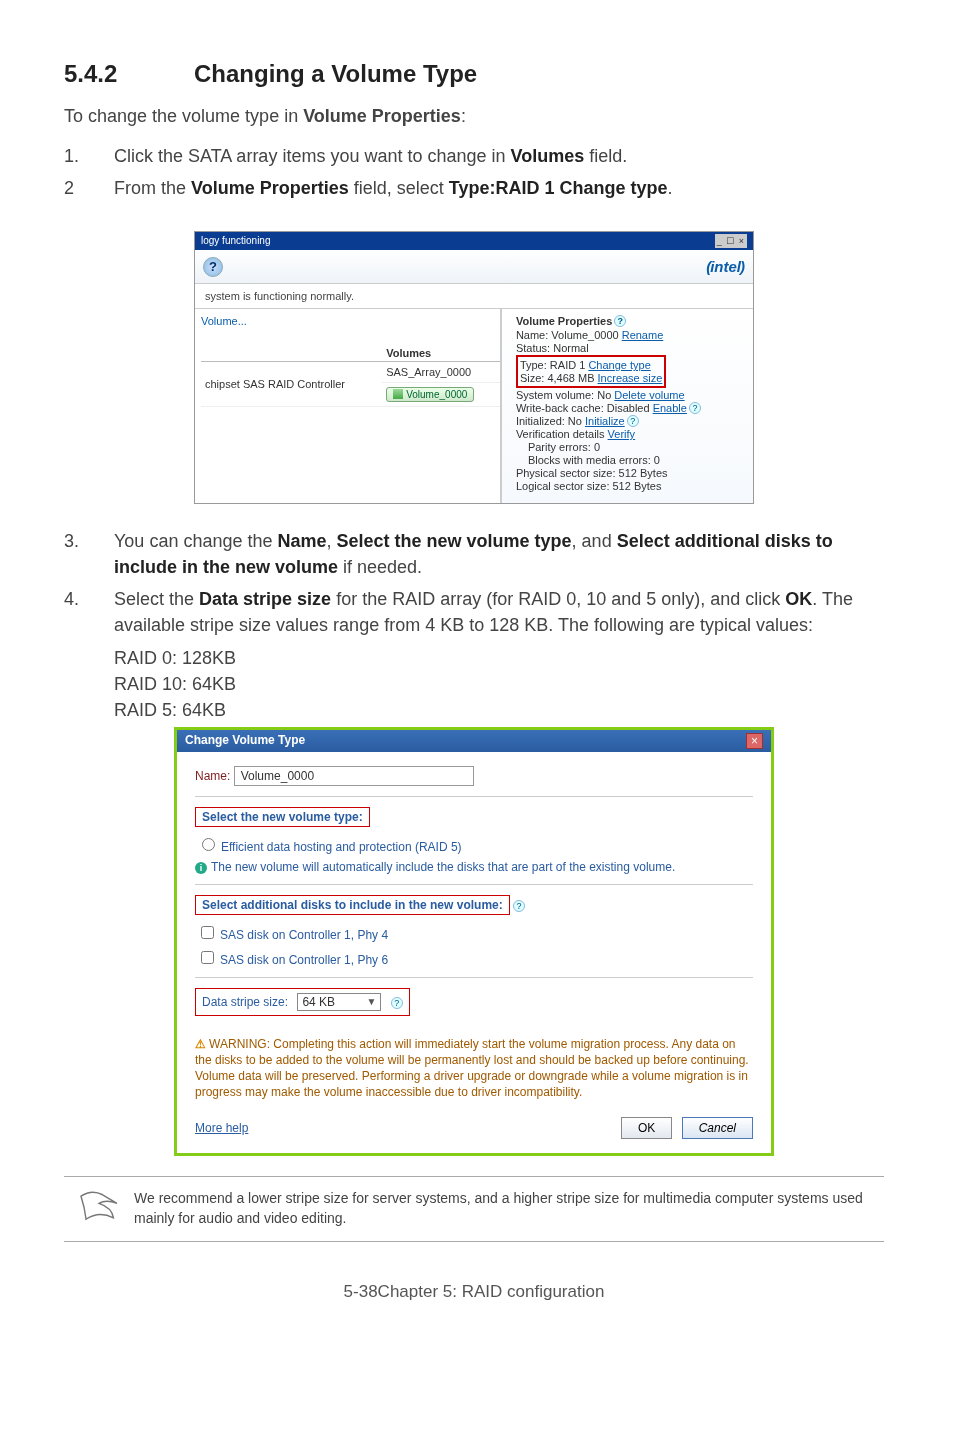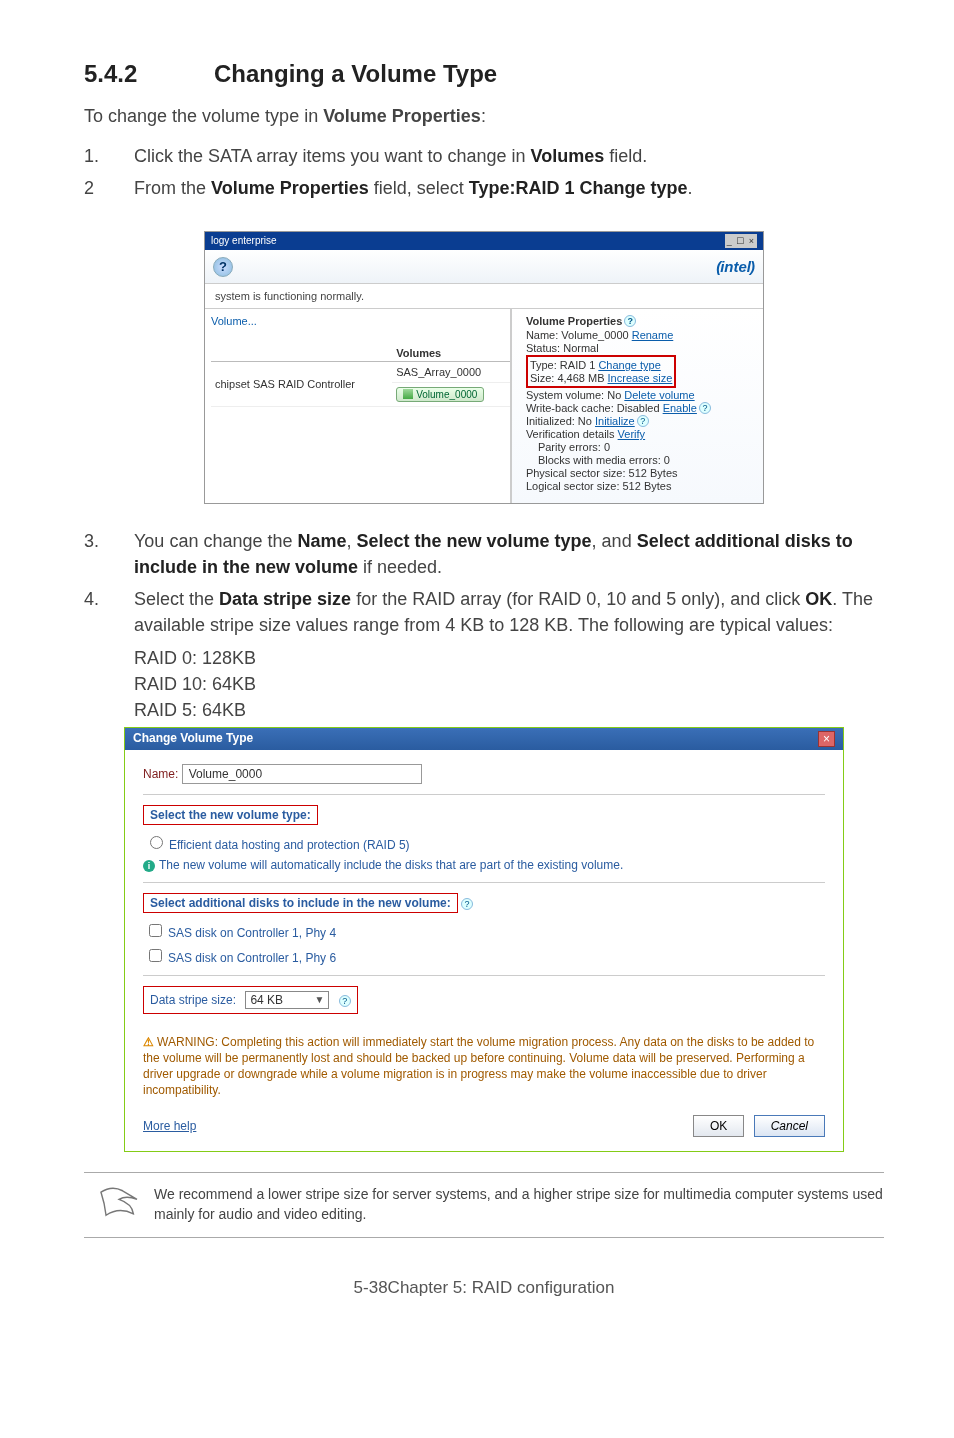--- a/index.html
+++ b/index.html
@@ -5,21 +5,20 @@
   * { box-sizing: border-box; }
   body {
     margin: 0;
     background: #fff;
     font-family: Arial, Helvetica, sans-serif;
     color: #333;
     width: 954px;
   }
   .page {
     padding: 60px 70px 30px 64px;
-    margin-left: 20px;
   }
   h2.section {
     font-size: 24px;
     font-weight: bold;
     color: #222;
     margin: 0 0 18px 0;
   }
   h2.section .num {
     display: inline-block;
     width: 130px;
@@ -134,23 +133,23 @@
   .fig1-right .qmark{
     display:inline-block;width:12px;height:12px;border:1px solid #8bd;border-radius:6px;
     font-size:9px;line-height:11px;text-align:center;color:#058;background:#dff;
     vertical-align:1px;margin-left:2px;
   }
   .fig1-right .line{ margin:1px 0; color:#333;}
   .fig1-right a{ color:#0a5dab; text-decoration:underline;}
   .fig1-redbox{ border:2px solid #c00; padding:1px 2px; display:inline-block;}
   
   .fig2 {
-    width: 720px;
+    width: 600px;
     margin: 4px auto 20px auto;
-    border:1px solid #84cc16;
+    border:3px solid #84cc16;
     background:#fff;
     text-align:left;
     font-size:12px;
     font-family: "Segoe UI", Arial, sans-serif;
   }
   .fig2-title{
     background:linear-gradient(#3a6fb7,#2a5ca0);
     color:#fff;padding:3px 8px;
     display:flex;justify-content:space-between;font-size:12px;font-weight:bold;
   }
@@ -221,21 +220,21 @@
     </li>
     <li>
       <span class="n">2</span>
       <span class="t"><span>From the </span><b>Volume Properties</b><span> field, select </span><b>Type:RAID 1 Change type</b><span>.</span></span>
     </li>
   </ol>
 
   <div class="figure-wrap">
     <div class="fig1">
       <div class="fig1-titlebar">
-        <span>logy enterprise</span>
+        <span>logy functioning</span>
         <span class="winbtns">_ ☐ ×</span>
       </div>
       <div class="fig1-banner">
         <span class="fig1-help">?</span>
         <span class="fig1-intel">intel</span>
       </div>
       <div class="fig1-status">system is functioning normally.</div>
       <div class="fig1-body">
         <div class="fig1-left">
           <span class="vol-link">Volume...</span>

